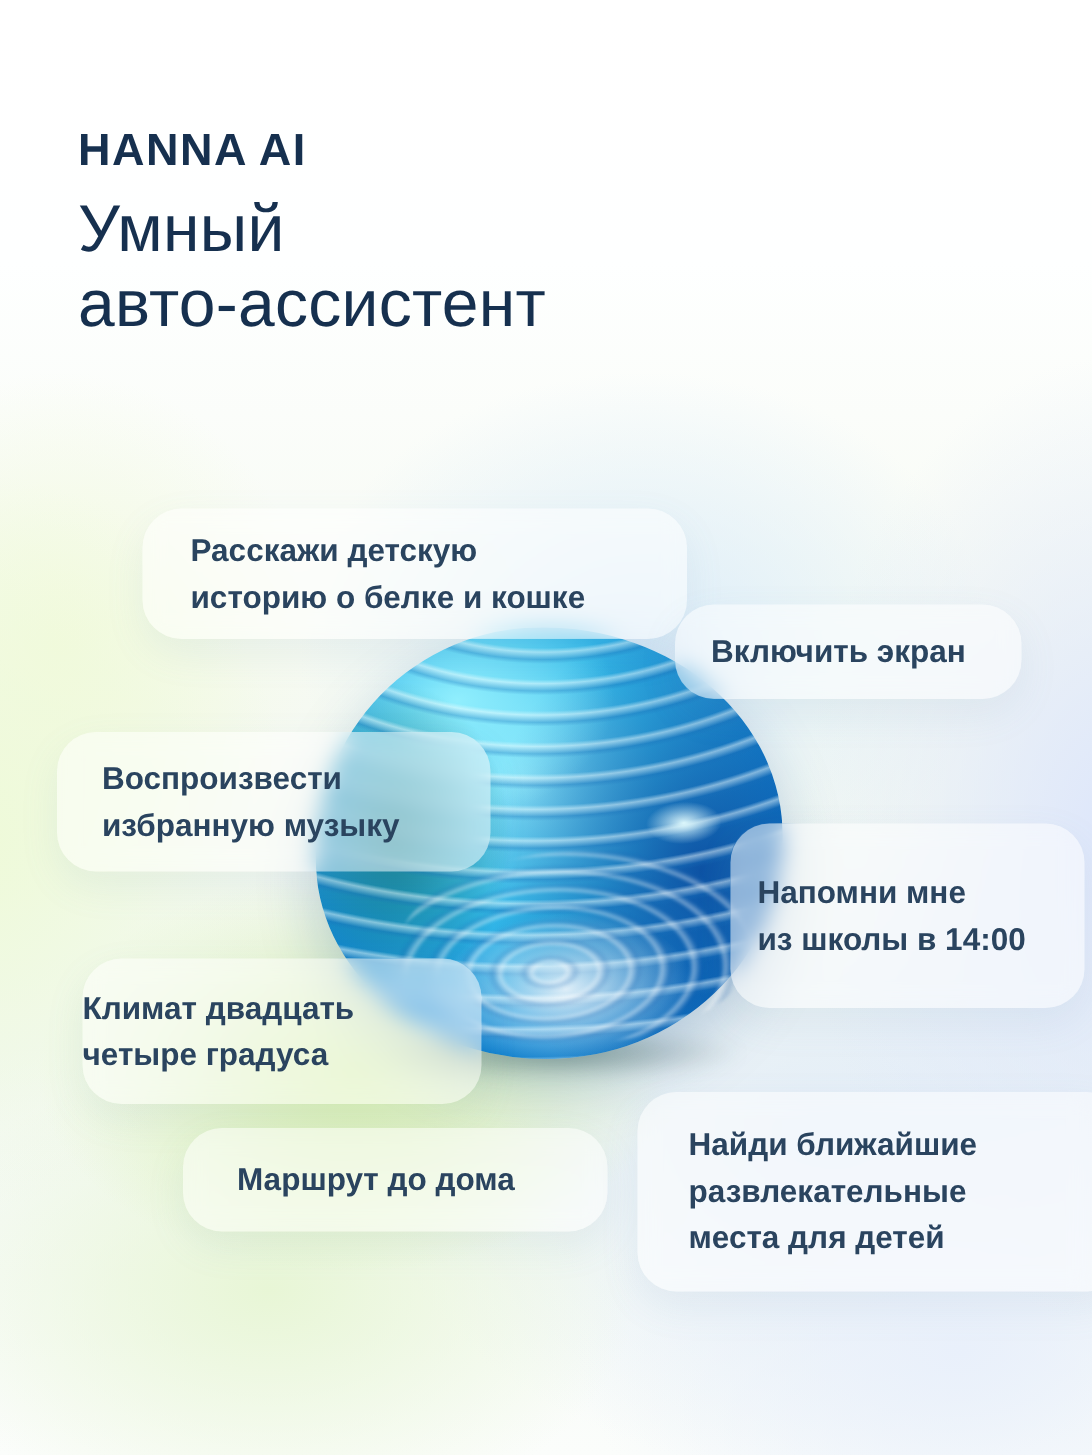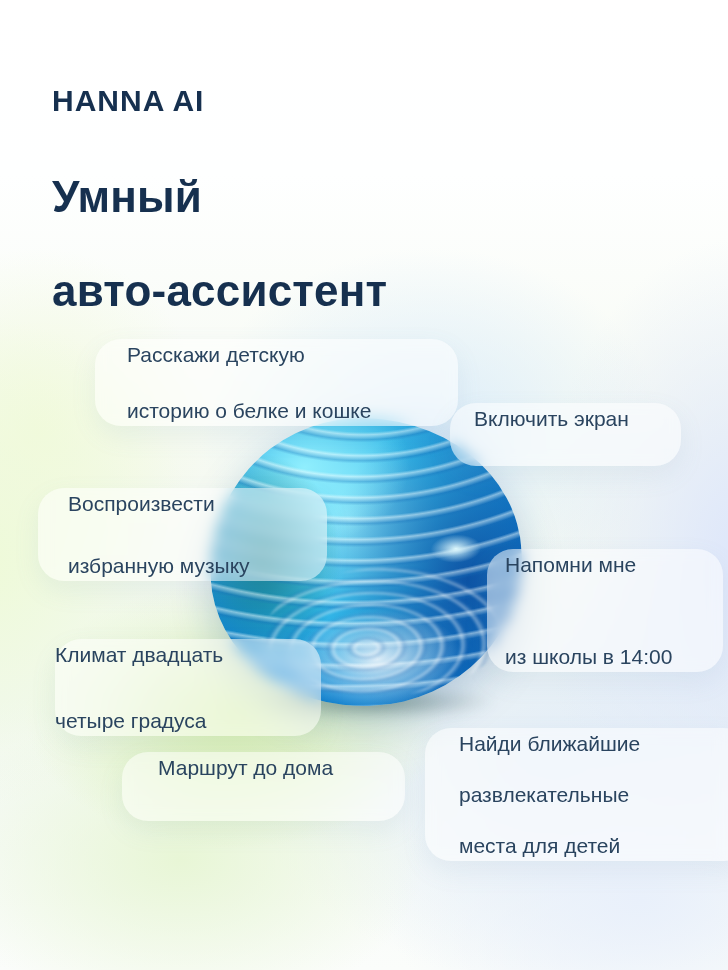--- a/index.html
+++ b/index.html
@@ -16,21 +16,21 @@
       radial-gradient(ellipse 280px 430px at 745px 560px, #dde6fb 0%, rgba(221,230,251,0) 75%),
       radial-gradient(ellipse 330px 260px at 430px 430px, #dcedfa 0%, rgba(220,237,250,0) 70%),
       radial-gradient(ellipse 340px 220px at 640px 900px, #e9f0fb 0%, rgba(233,240,251,0) 75%),
       radial-gradient(ellipse 420px 300px at 560px 760px, #e3edf8 0%, rgba(227,237,248,0) 75%),
       linear-gradient(180deg,#ffffff 0%,#feffff 18%,#f6faf2 45%,#f2f8f2 72%,#fbfdfb 100%);
   }
 
   
   .title-block{position:absolute;left:52px;top:74px;color:#16304f;}
   .brand{font-size:30px;font-weight:700;line-height:54px;letter-spacing:1px;}
-  .subtitle{font-size:44px;font-weight:700;line-height:50px;letter-spacing:0.2px;margin-top:44px;}
+  .subtitle{font-size:44px;font-weight:400;line-height:50px;letter-spacing:0.2px;}
 
   
   .orb-shadow{
     position:absolute;left:252px;top:686px;width:246px;height:32px;
     border-radius:50%;
     background:radial-gradient(ellipse, rgba(25,55,40,0.40) 0%, rgba(25,55,40,0) 70%);
     filter:blur(6px);
   }
   .orb{
     position:absolute;left:210px;top:418px;width:312px;height:288px;
@@ -57,22 +57,22 @@
       rgba(255,255,255,0.55) 12px, rgba(20,90,170,0.28) 17px,
       rgba(255,255,255,0) 21px);
     opacity:0.75;filter:blur(1px);
   }
 
   
   .bubble{
     position:absolute;
     background:rgba(255,255,255,0.50);
     border-radius:26px;
-    display:flex;flex-direction:column;justify-content:space-between;
-    color:#2a445f;font-size:21px;line-height:31px;font-weight:400;
+    display:flex;flex-direction:column;justify-content:center;
+    color:#2a445f;font-size:21px;line-height:31px;font-weight:700;
     backdrop-filter:blur(7px);-webkit-backdrop-filter:blur(7px);
     box-shadow:0 10px 26px rgba(110,145,175,0.10);
   }
   .bubble .ln{white-space:nowrap;}
   .b1{left:95px; top:339px; width:331px;height:87px; padding-left:32px;}
   .b2{left:450px;top:403px; width:207px;height:63px; padding-left:24px;}
   .b3{left:38px; top:488px; width:259px;height:93px; padding-left:30px;}
   .b4{left:487px;top:549px; width:218px;height:123px;padding-left:18px;}
   .b5{left:55px; top:639px; width:266px;height:97px; }
   .b6{left:122px;top:752px; width:247px;height:69px; padding-left:36px;}

